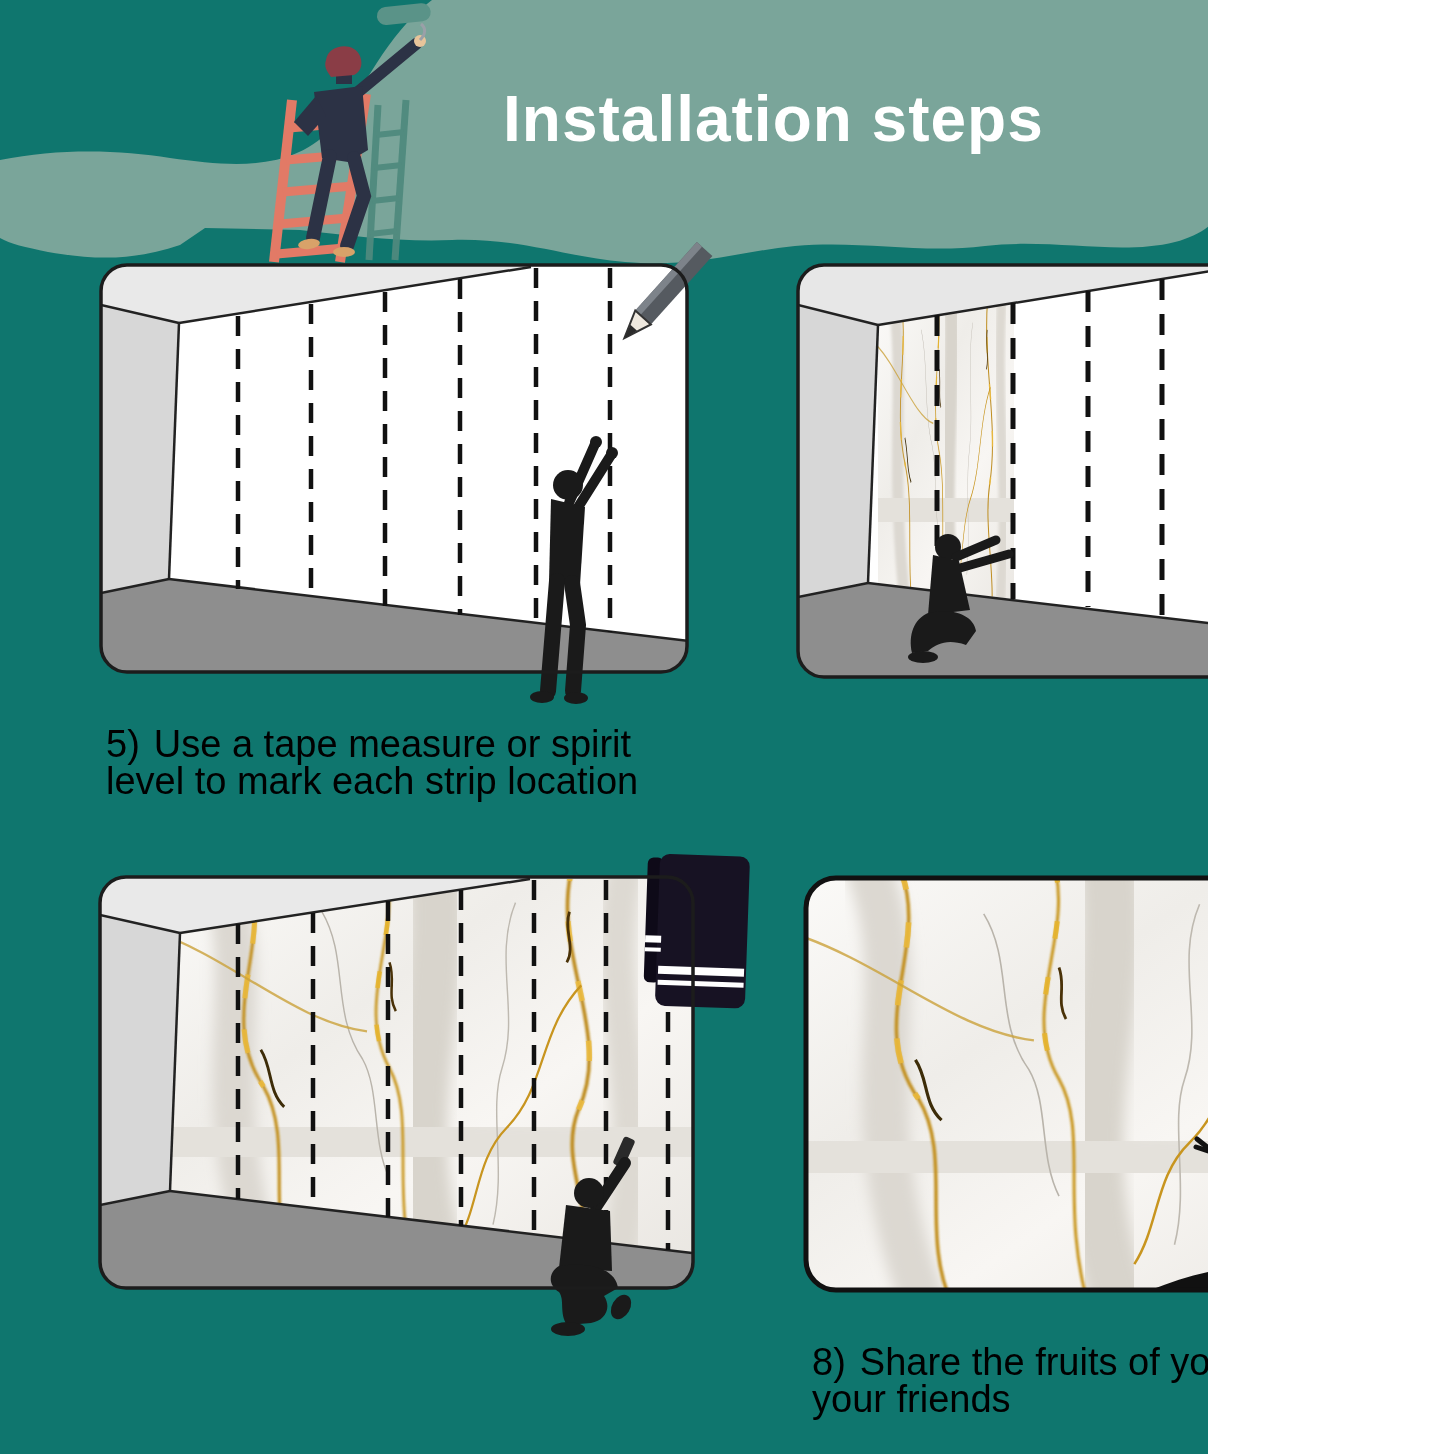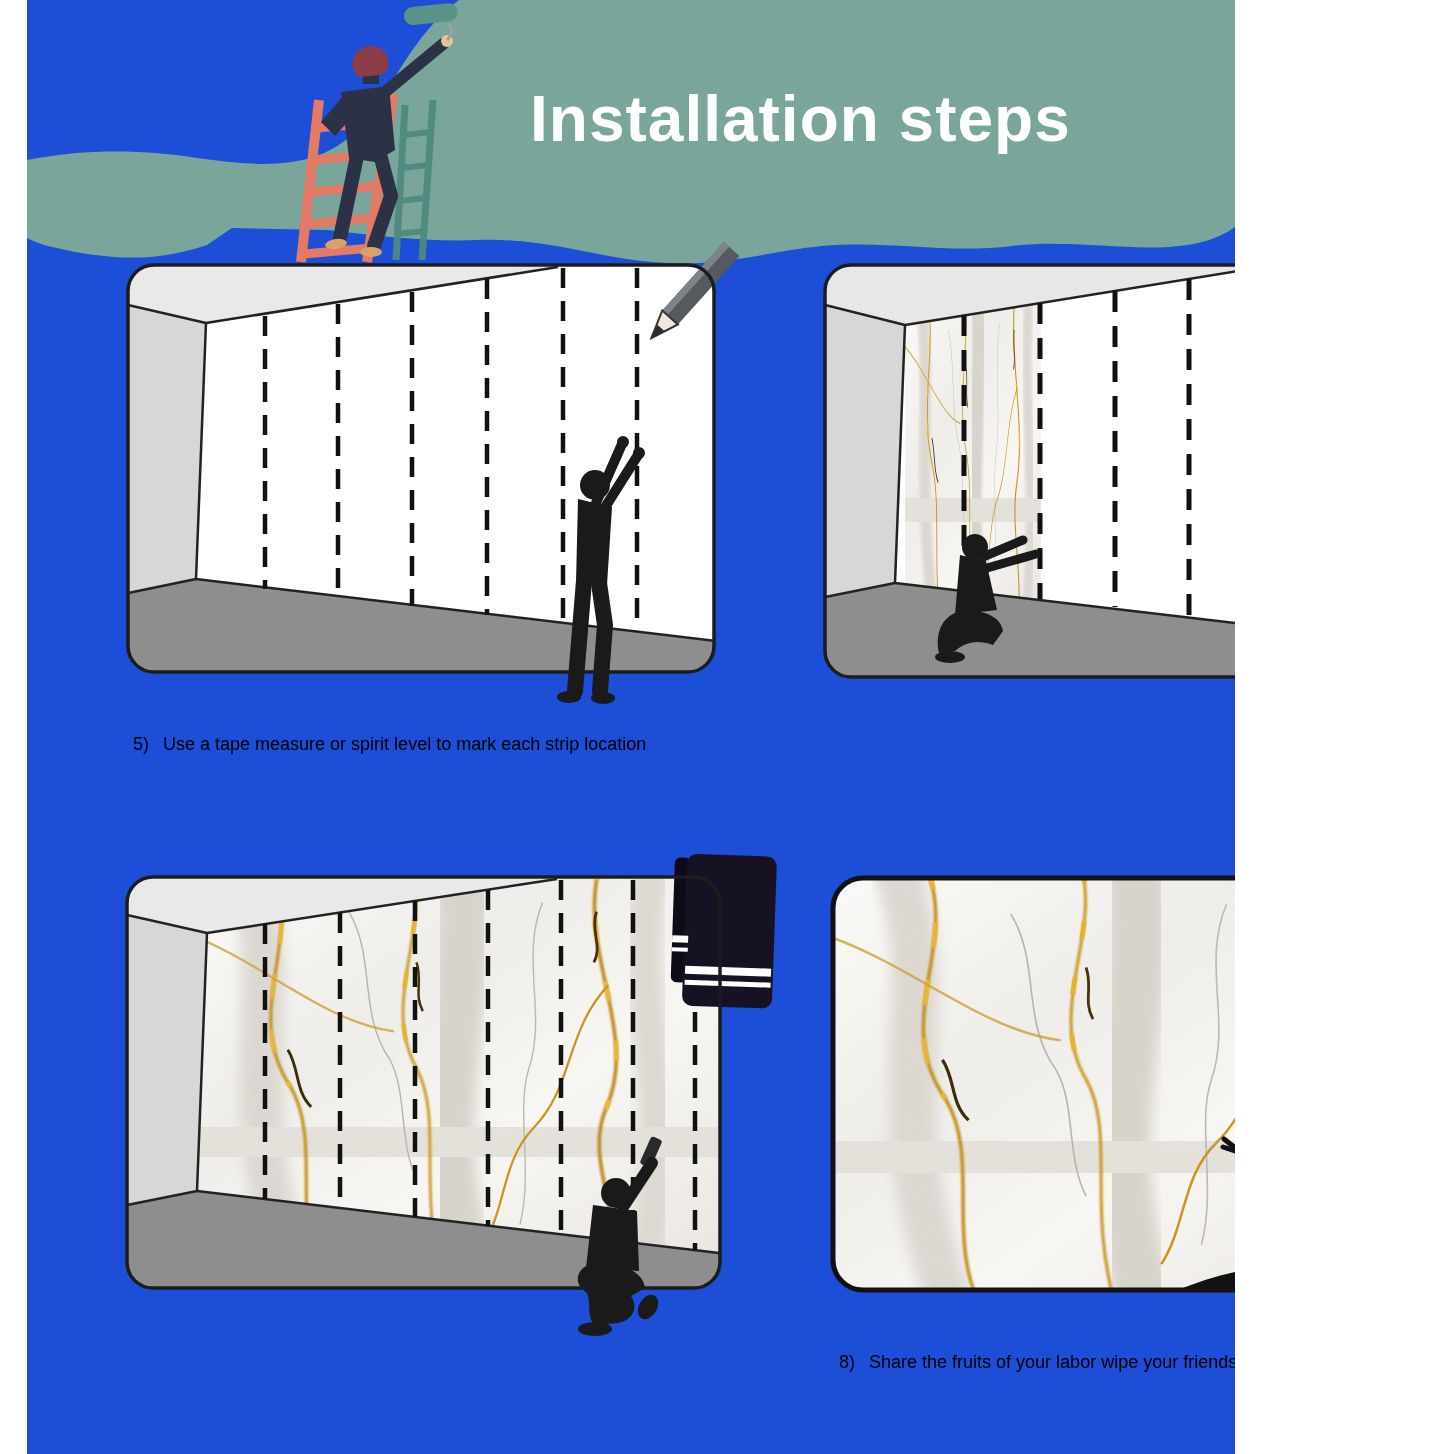--- a/index.html
+++ b/index.html
@@ -1,21 +1,21 @@
 <!DOCTYPE html>
 <html><head>
 <meta charset="utf-8">
 <style>
   html,body{margin:0;padding:0;background:#fff;}
-  .page{position:relative;width:1208px;height:1454px;background:#1d4ed8;overflow:hidden;
-        font-family:"Liberation Sans",sans-serif;margin-left:27px;}
+  .page{position:relative;width:1208px;height:1454px;background:#0f766e;overflow:hidden;
+        font-family:"Liberation Sans",sans-serif;}
   .abs{position:absolute;}
   .title{position:absolute;left:503px;top:82px;font-size:64px;font-weight:700;
          color:#ffffff;letter-spacing:1px;white-space:nowrap;}
-  .caption{position:absolute;font-size:18px;line-height:37px;color:#000;margin:0;}
+  .caption{position:absolute;font-size:38px;line-height:37px;color:#000;margin:0;}
   .caption .num{margin-right:14px;}
   svg{display:block;}
   .panel{position:absolute;overflow:visible;}
 </style>
 </head>
 <body>
 
 <div class="page">
 
   <svg width="0" height="0" style="position:absolute" aria-hidden="true">

